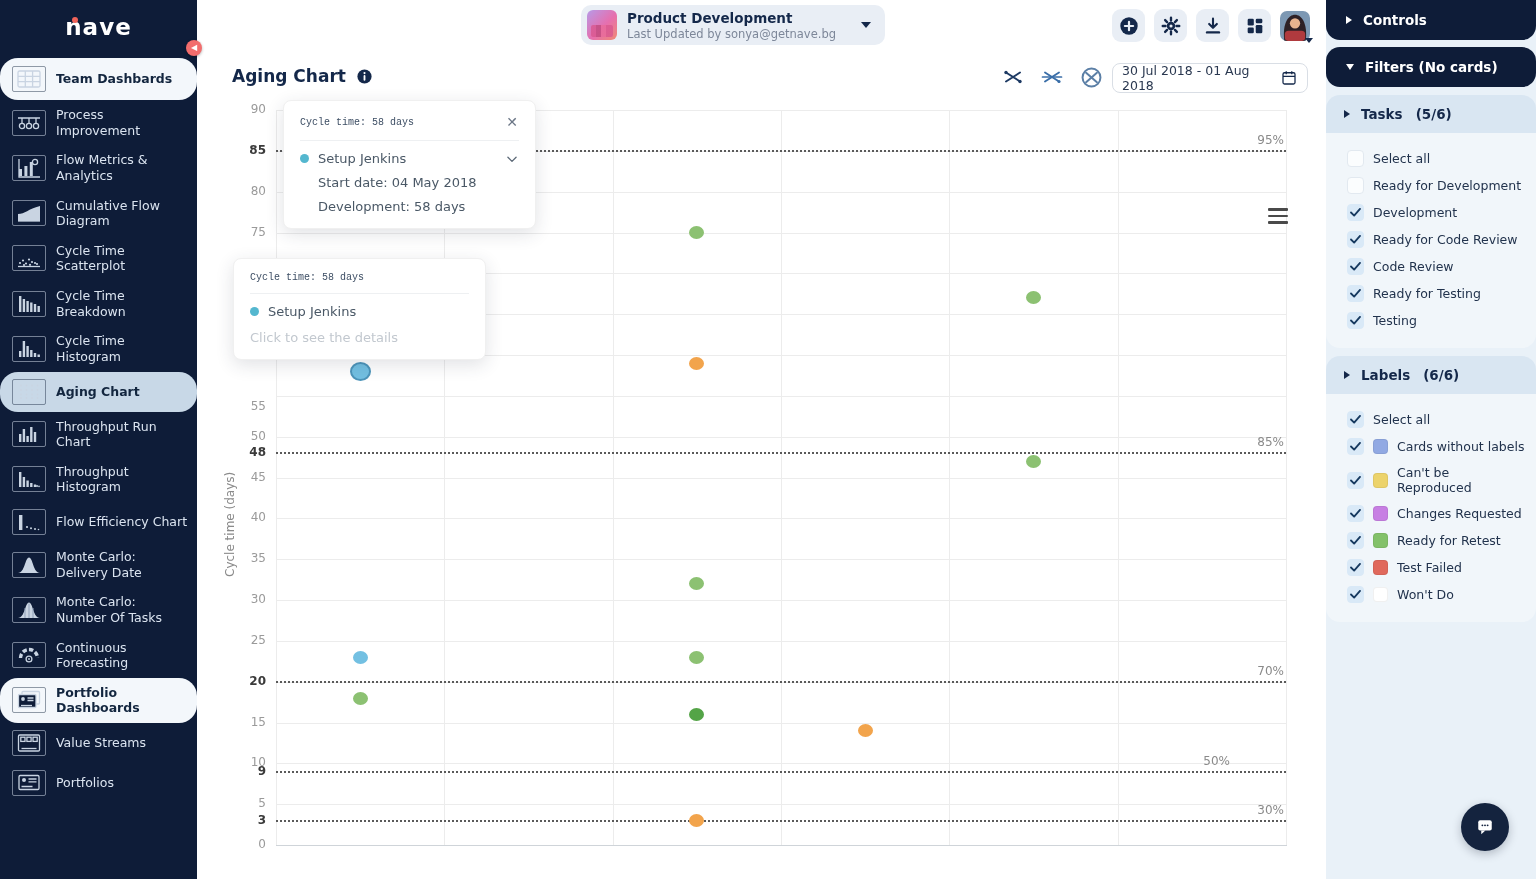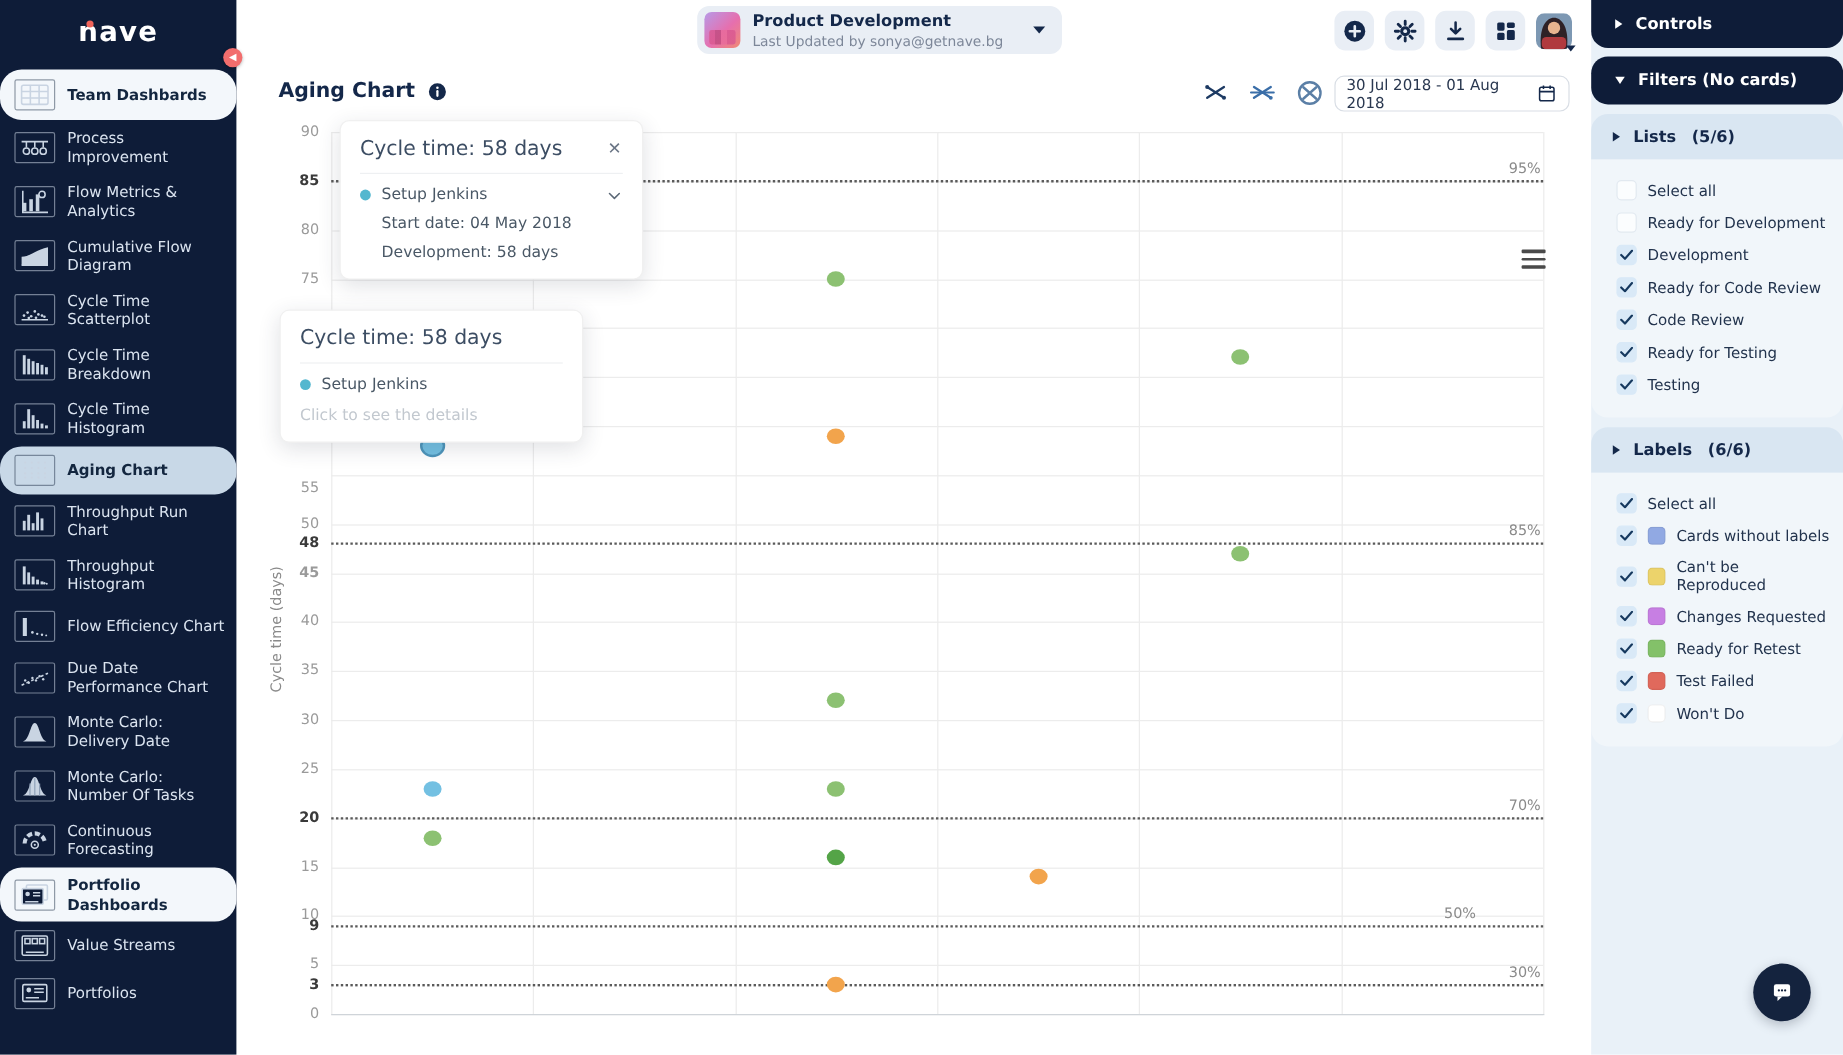--- a/index.html
+++ b/index.html
@@ -72,21 +72,21 @@
   .burger { position:absolute; left:1071px; top:108px; width:20px; height:16px; display:flex;
     flex-direction:column; justify-content:space-between; cursor:pointer; z-index:4; }
   .burger span { display:block; height:2.6px; background:#4a4a4a; border-radius:1px; }
 
   
   .tip { position:absolute; background:#fff; border:1px solid #f0f0f0; border-radius:8px;
     box-shadow:0 5px 18px rgba(40,50,70,.14); z-index:20; padding:13px 16px 14px; }
   .tip1 { left:86px; top:0px; width:253px; }
   .tip2 { left:36px; top:158px; width:253px; }
   .tip-title-row { display:flex; align-items:center; justify-content:space-between; }
-  .tip-title { font-size:17px; color:#3c4d63; }
+  .tip-title { font-size:10px; color:#3c4d63;font-family:Liberation Mono, monospace; }
   .tip-close { font-size:14px; color:#6b7686; cursor:pointer; padding:0 1px; }
   .tip-div { height:1px; background:#eef0f2; margin:10px 0 10px; }
   .tip-card-row { display:flex; align-items:center; gap:9px; cursor:pointer; }
   .tip-dot { width:9px; height:9px; border-radius:50%; background:#54b7cf; flex:0 0 9px; }
   .tip-card-name { flex:1; font-size:13px; color:#4a5866; }
   .tip-detail { font-size:13px; color:#4a5866; margin:9px 0 0 18px; }
   .tip-hint { font-size:13px; color:#c2c8cf; margin-top:11px; }
 
   
   .rpanel { position:absolute; right:0; top:0; width:210px; height:879px; background:#e9f1f8; z-index:30; }
@@ -262,34 +262,20 @@
           <span class="side-icon">
             <svg width="28" height="22" viewBox="0 0 26 22">
               <rect x="3" y="4" width="3.4" height="15" fill="#c9d4e2"></rect>
               <circle cx="11" cy="16" r="1.1" fill="#c9d4e2"></circle>
               <circle cx="15" cy="17.2" r="1" fill="#c9d4e2"></circle>
               <circle cx="19" cy="18" r="1" fill="#c9d4e2"></circle>
               <circle cx="22.5" cy="18.5" r="0.8" fill="#c9d4e2"></circle>
             </svg>
           </span>
           <span class="side-label">Flow Efficiency Chart</span>
-        </div>
-        <div class="side-item">
-          <span class="side-icon">
-            <svg width="28" height="22" viewBox="0 0 26 22">
-              <path d="M2 17L24 7" stroke="#c9d4e2" stroke-width="1.3" fill="none" stroke-dasharray="2.4 2"></path>
-              <circle cx="5" cy="13" r="1" fill="#c9d4e2"></circle>
-              <circle cx="8" cy="15" r="1" fill="#c9d4e2"></circle>
-              <circle cx="11" cy="11" r="1" fill="#c9d4e2"></circle>
-              <circle cx="14" cy="13" r="1" fill="#c9d4e2"></circle>
-              <circle cx="17" cy="9.5" r="1" fill="#c9d4e2"></circle>
-              <circle cx="20" cy="12" r="1" fill="#c9d4e2"></circle>
-            </svg>
-          </span>
-          <span class="side-label">Due Date Performance Chart</span>
         </div>
         <div class="side-item">
           <span class="side-icon">
             <svg width="28" height="22" viewBox="0 0 26 22">
               <path d="M2 19c7 0 7-15.5 11-15.5S17 19 24 19Z" fill="#c9d4e2"></path>
             </svg>
           </span>
           <span class="side-label">Monte Carlo: Delivery Date</span>
         </div>
         <div class="side-item">
@@ -469,21 +455,21 @@
           <div class="grid-v" style="left: 1089px; top: 10px; height: 735px;"></div>
           <div class="axis-x" style="top: 745px;"></div>
           <div class="ytick" style="left: 29px; top: 737px;">0</div>
           <div class="ytick" style="left: 29px; top: 696.167px;">5</div>
           <div class="ytick" style="left: 29px; top: 655.333px;">10</div>
           <div class="ytick" style="left: 29px; top: 614.5px;">15</div>
           <div class="ytick" style="left: 29px; top: 532.833px;">25</div>
           <div class="ytick" style="left: 29px; top: 492px;">30</div>
           <div class="ytick" style="left: 29px; top: 451.167px;">35</div>
           <div class="ytick" style="left: 29px; top: 410.333px;">40</div>
-          <div class="ytick" style="left: 29px; top: 369.5px; font-weight: bold;">45</div>
+          <div class="ytick" style="left: 29px; top: 369.5px;">45</div>
           <div class="ytick" style="left: 29px; top: 328.667px;">50</div>
           <div class="ytick" style="left: 29px; top: 287.833px; margin-top: 11px;">55</div>
           <div class="ytick" style="left: 29px; top: 247px;">60</div>
           <div class="ytick" style="left: 29px; top: 206.167px;">65</div>
           <div class="ytick" style="left: 29px; top: 165.333px;">70</div>
           <div class="ytick" style="left: 29px; top: 124.5px;">75</div>
           <div class="ytick" style="left: 29px; top: 83.6667px;">80</div>
           <div class="ytick" style="left: 29px; top: 2px;">90</div>
           <div class="ytick bold" style="left: 29px; top: 42.8333px;">85</div>
           <div class="pct-line" style="top: 49.8333px;"></div>
@@ -555,21 +541,21 @@
     <div class="r-dark controls">
       <span class="tri-r"></span>
       <span>Controls</span>
     </div>
     <div class="r-dark filters">
       <span class="tri-d"></span>
       <span>Filters (No cards)</span>
     </div>
     <div class="r-light-head">
       <span class="tri-r"></span>
-      <span>Lists</span>
+      <span>Tasks</span>
       <span class="count">(5/6)</span>
     </div>
     <div class="r-list" id="lists-list">
         <div class="chk-row">
           <span class="chk"></span>
           <span class="chk-label">Select all</span>
         </div>
         <div class="chk-row">
           <span class="chk"></span>
           <span class="chk-label">Ready for Development</span>

